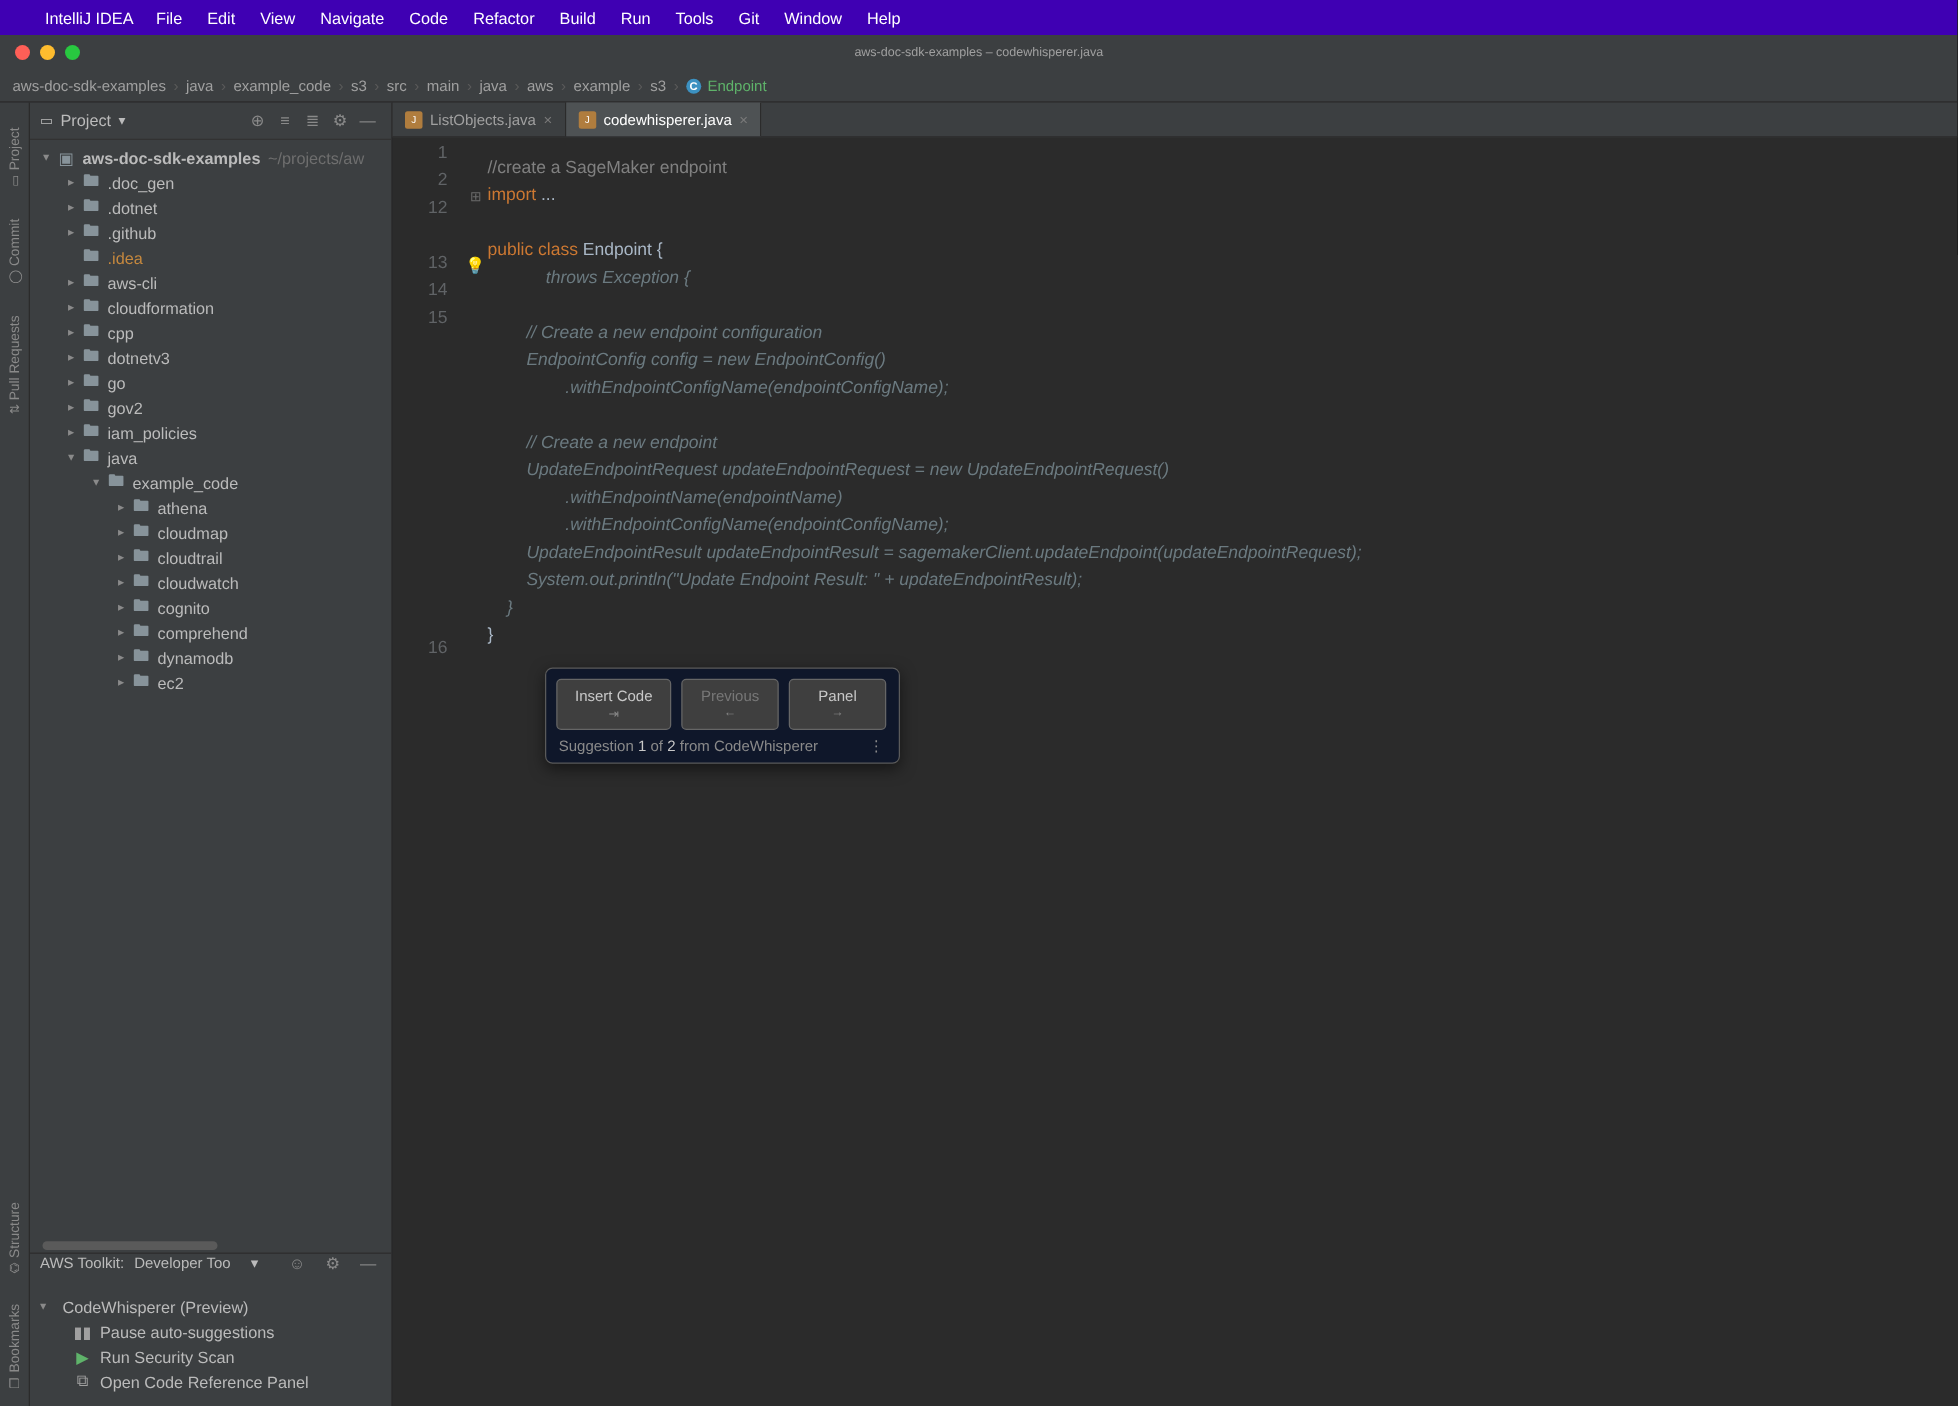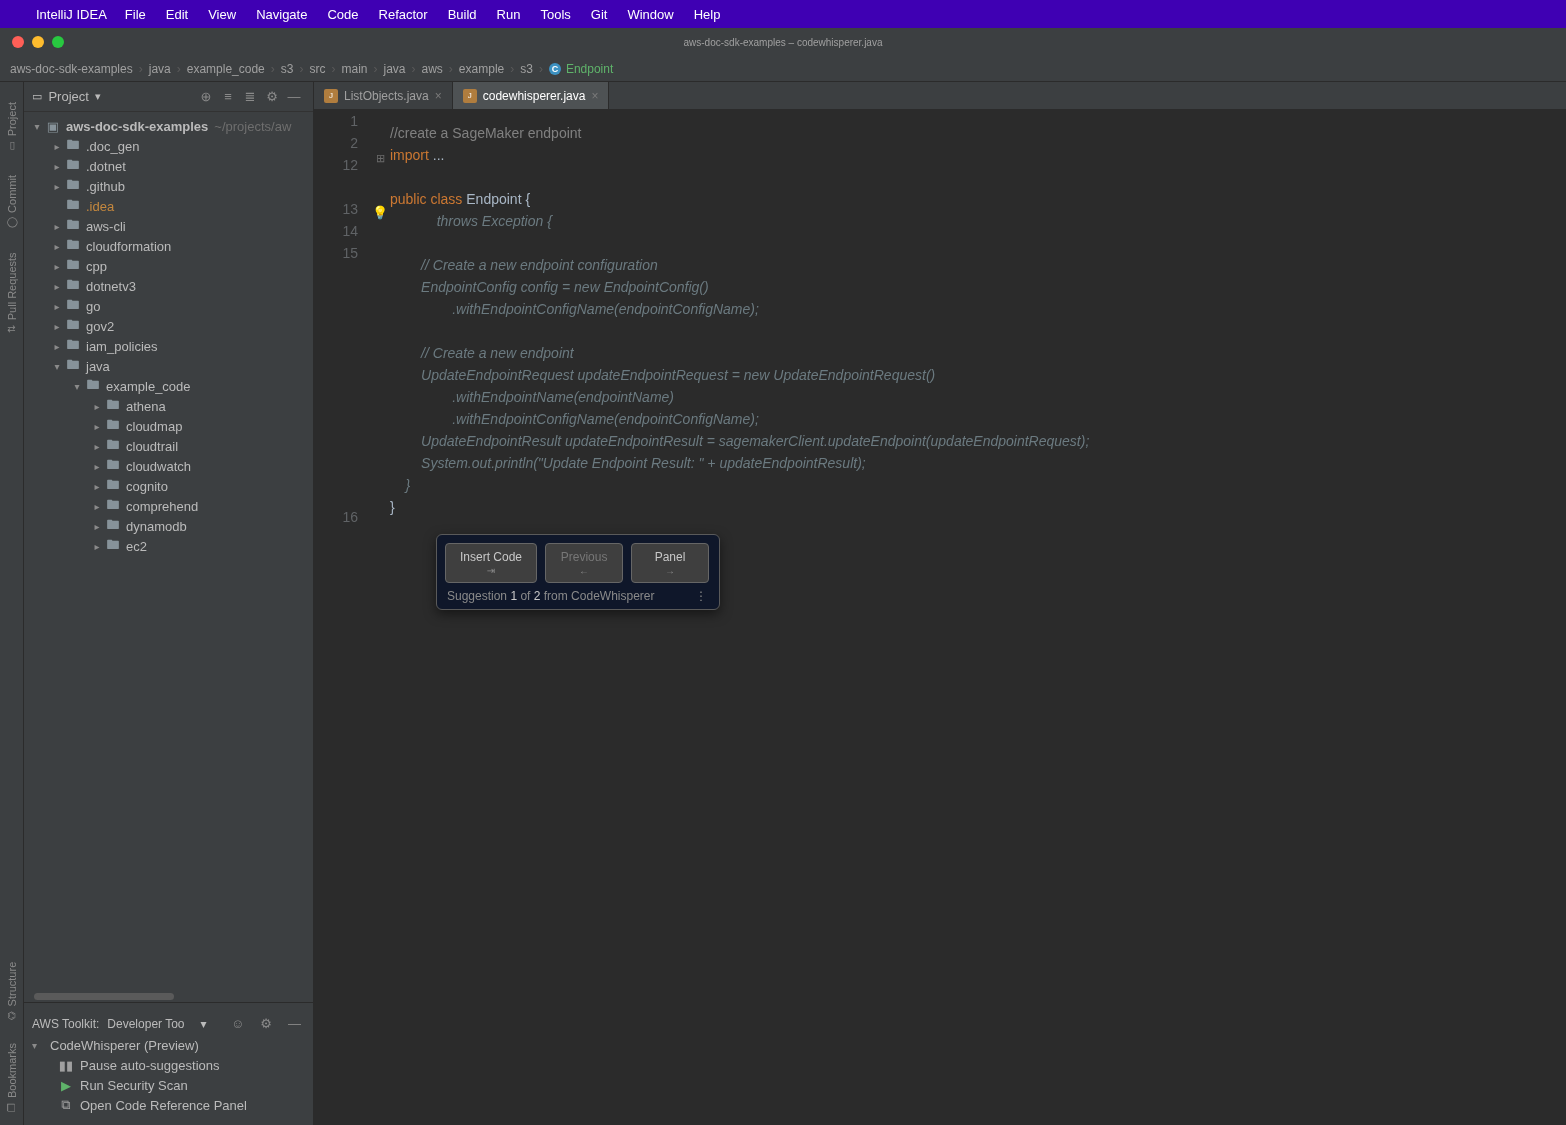--- a/index.html
+++ b/index.html
@@ -55,21 +55,21 @@
 .node .name { color: #bbbbbb; }
 .node .name.idea { color: #c5883e; }
 .node .path { color: #6e6e6e; margin-left: 6px; }
 .depth-0 { padding-left: 6px; }
 .depth-1 { padding-left: 26px; }
 .depth-2 { padding-left: 46px; }
 .depth-3 { padding-left: 66px; }
 
 
 .aws-panel { border-top: 1px solid #2b2b2b; }
-.aws-head { height: 28px; display: flex; align-items: flex-end; padding: 0 8px; gap: 8px; }
+.aws-head { height: 28px; display: flex; align-items: flex-start; padding: 0 8px; gap: 8px; }
 .aws-head .title { color: #bbbbbb; font-size: 12px; }
 .aws-head .dropdown { color: #bbbbbb; font-size: 12px; display: flex; align-items: center; gap: 16px; }
 .aws-head .spacer { flex: 1; }
 .aws-head .tool { color: #8a8a8a; padding: 0 4px; cursor: default; }
 .aws-body { padding: 4px 8px 10px 8px; }
 .aws-item { display: flex; align-items: center; height: 20px; gap: 6px; cursor: default; }
 .aws-item .arrow { width: 12px; font-size: 10px; color: #8a8a8a; }
 .aws-item .ic { width: 16px; text-align: center; }
 .aws-sub { padding-left: 26px; }
 

